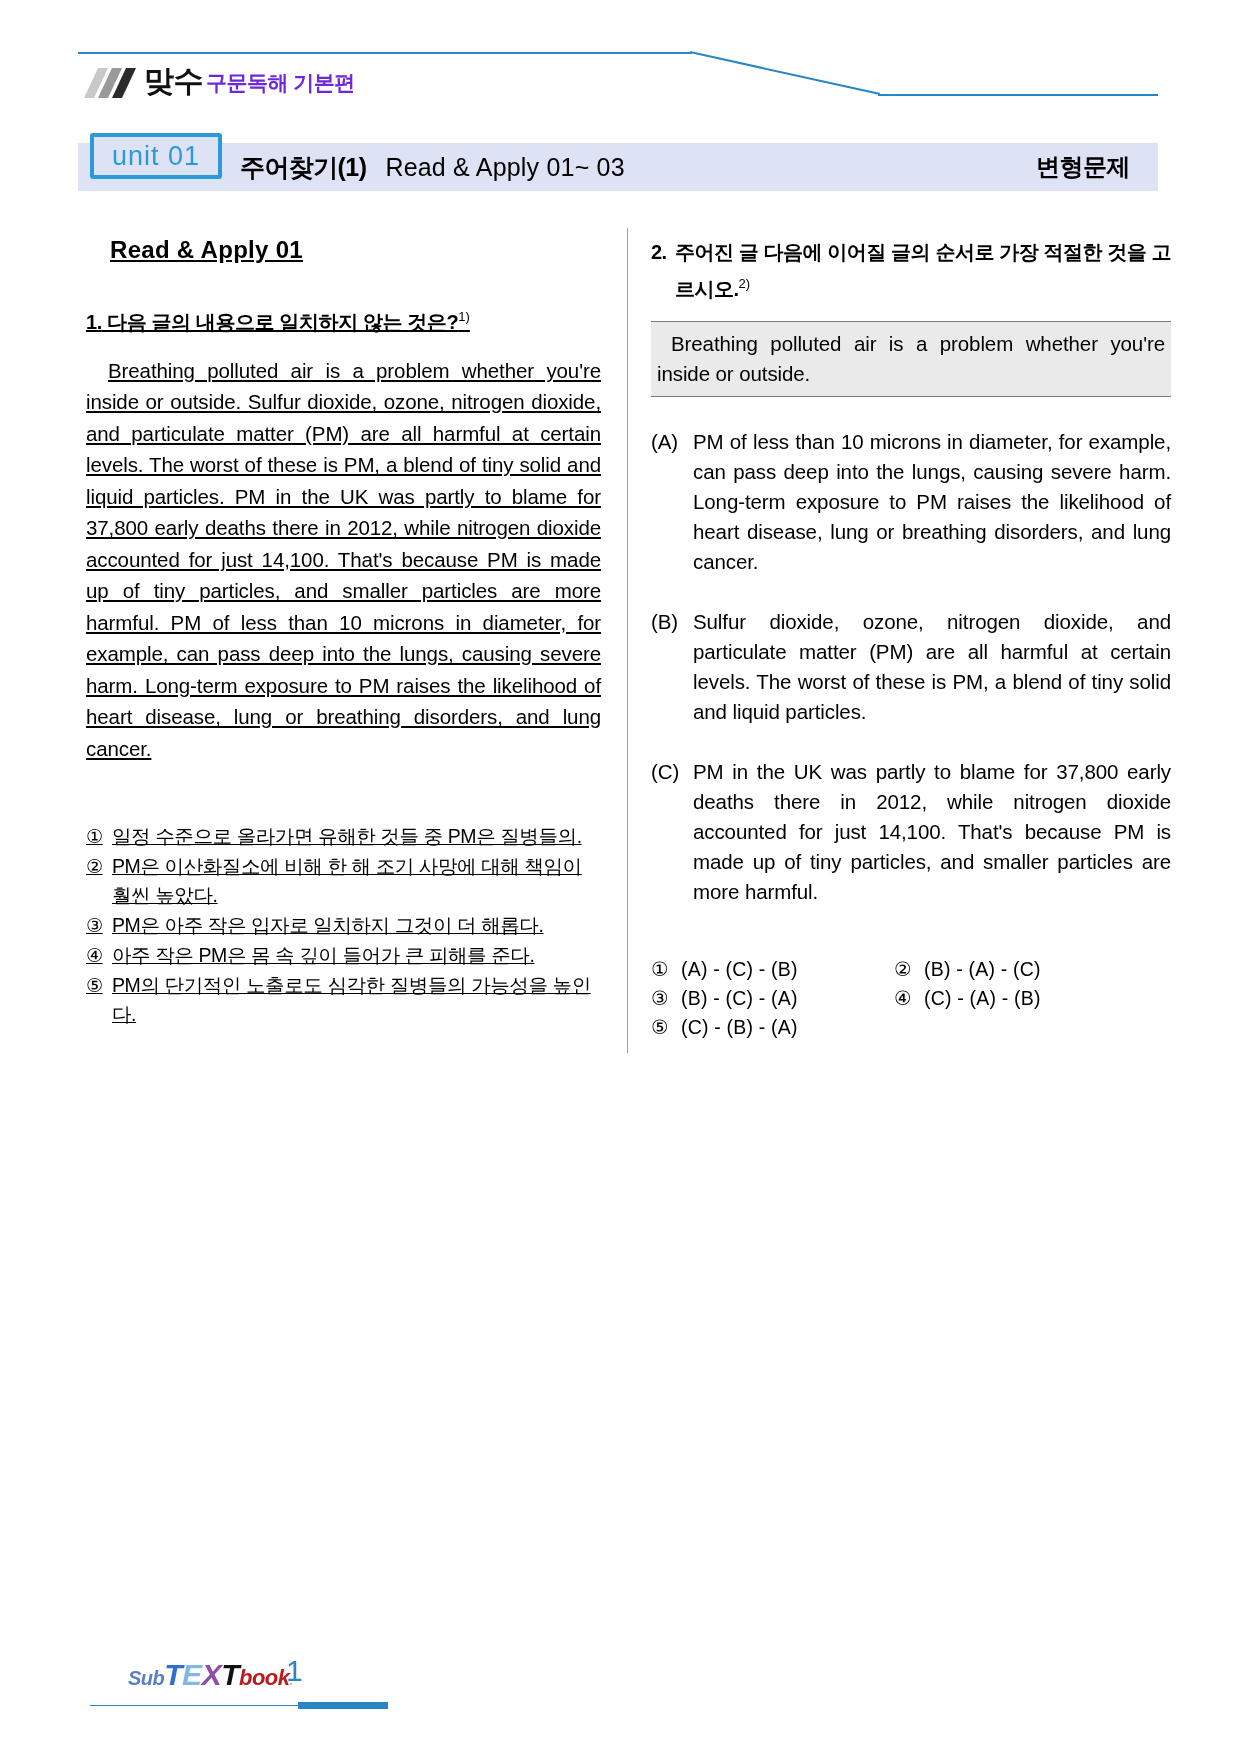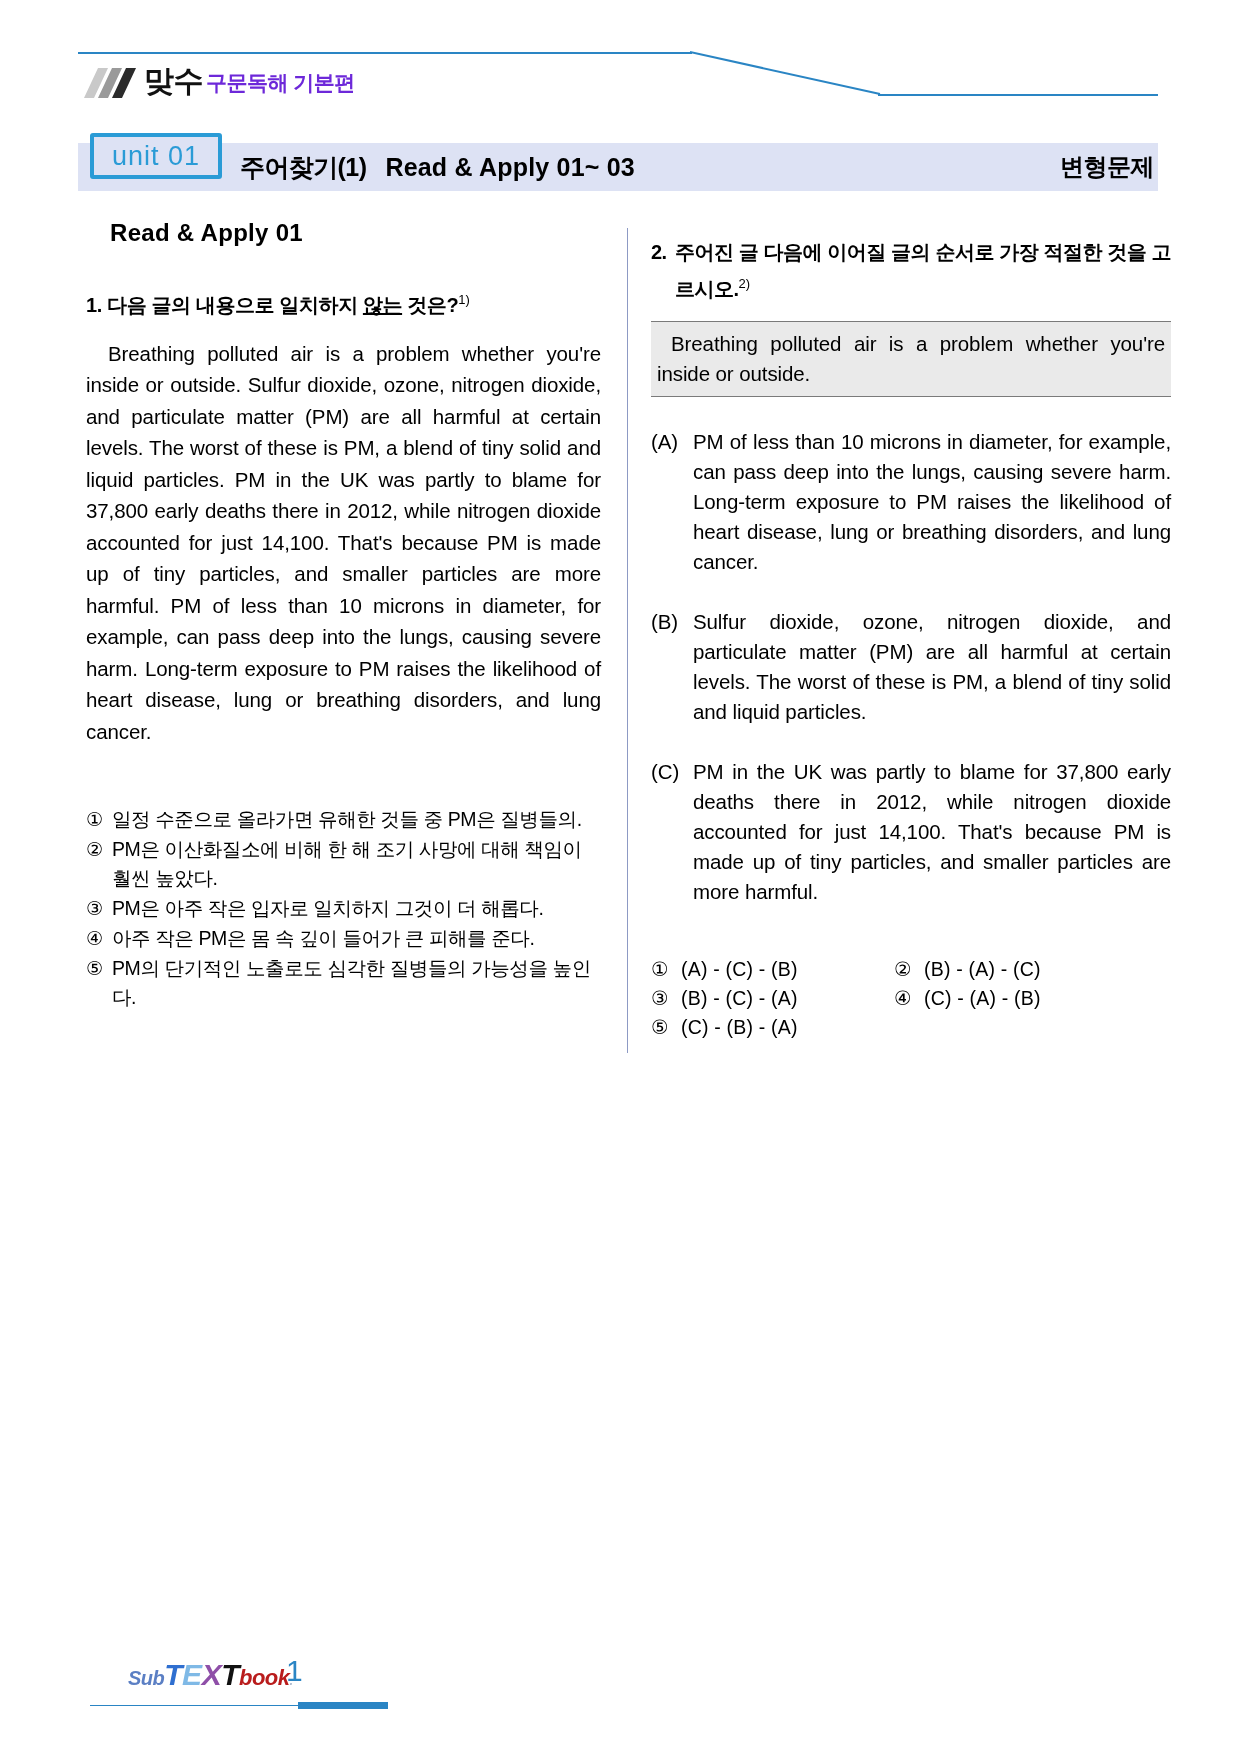--- a/index.html
+++ b/index.html
@@ -117,47 +117,48 @@
     position: absolute;
     left: 162px;
     top: 8px;
     font-size: 25px;
     font-weight: bold;
     letter-spacing: -0.6px;
     line-height: 32px;
     white-space: nowrap;
   }
   .banner-title .en {
-    font-weight: bold;
+    font-weight: normal;
     letter-spacing: 0.2px;
   }
   .banner-right {
     position: absolute;
-    right: 4px;
+    right: 28px;
     top: 9px;
     font-size: 24px;
     font-weight: bold;
     letter-spacing: -0.5px;
     line-height: 30px;
   }
 
   
   .col-divider {
     position: absolute;
     left: 627px;
     top: 228px;
     width: 0;
     height: 825px;
     border-left: 1px solid #8d9ac4;
   }
   .col-left {
     position: absolute;
     left: 86px;
-    top: 219px;
+    top: 236px;
     width: 515px;
+    text-decoration: underline;
   }
   .col-right {
     position: absolute;
     left: 651px;
     top: 236px;
     width: 520px;
   }
 
   .ra-heading {
     font-size: 24px;

